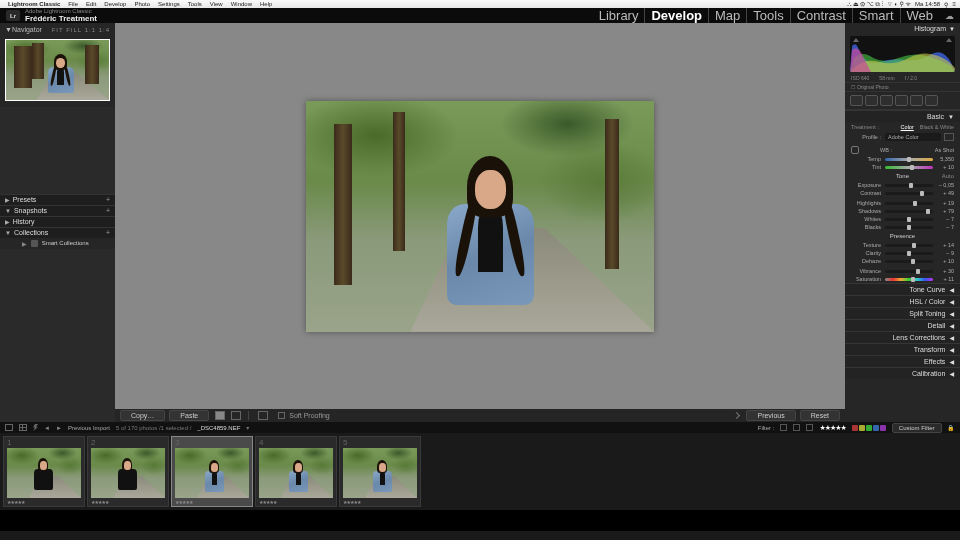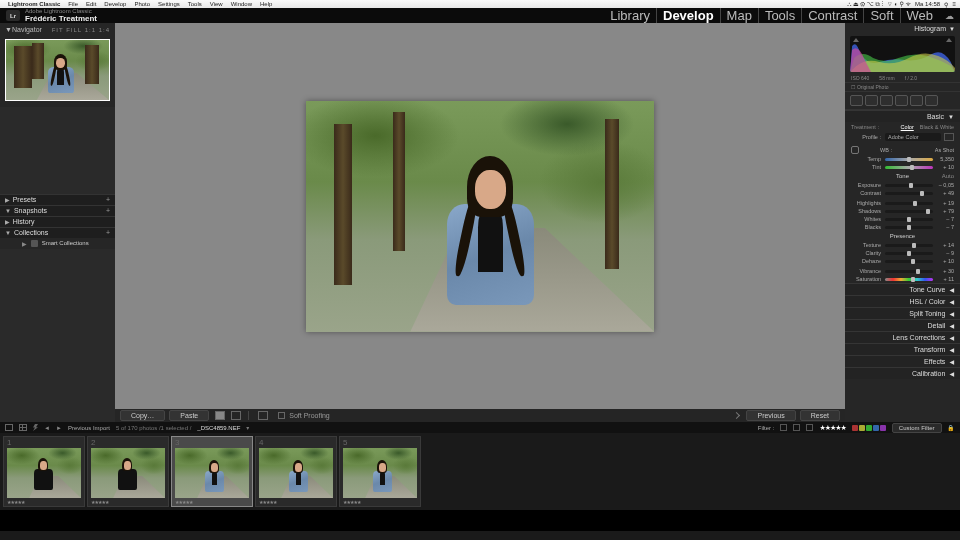--- a/index.html
+++ b/index.html
@@ -142,21 +142,21 @@
   <div>
     <div class="prod">Adobe Lightroom Classic</div>
     <div class="author">Frédéric Treatment</div>
   </div>
   <div class="modules">
     <span>Library</span>
     <span class="active">Develop</span>
     <span>Map</span>
     <span>Tools</span>
     <span>Contrast</span>
-    <span>Soft</span>
+    <span>Smart</span>
     <span>Web</span>
   </div>
   <span class="cloud">☁</span>
 </div>
 
 <div class="main">
 
   <div class="leftcol">
     <div class="nav-hdr">
       <span class="tri">▼</span>

